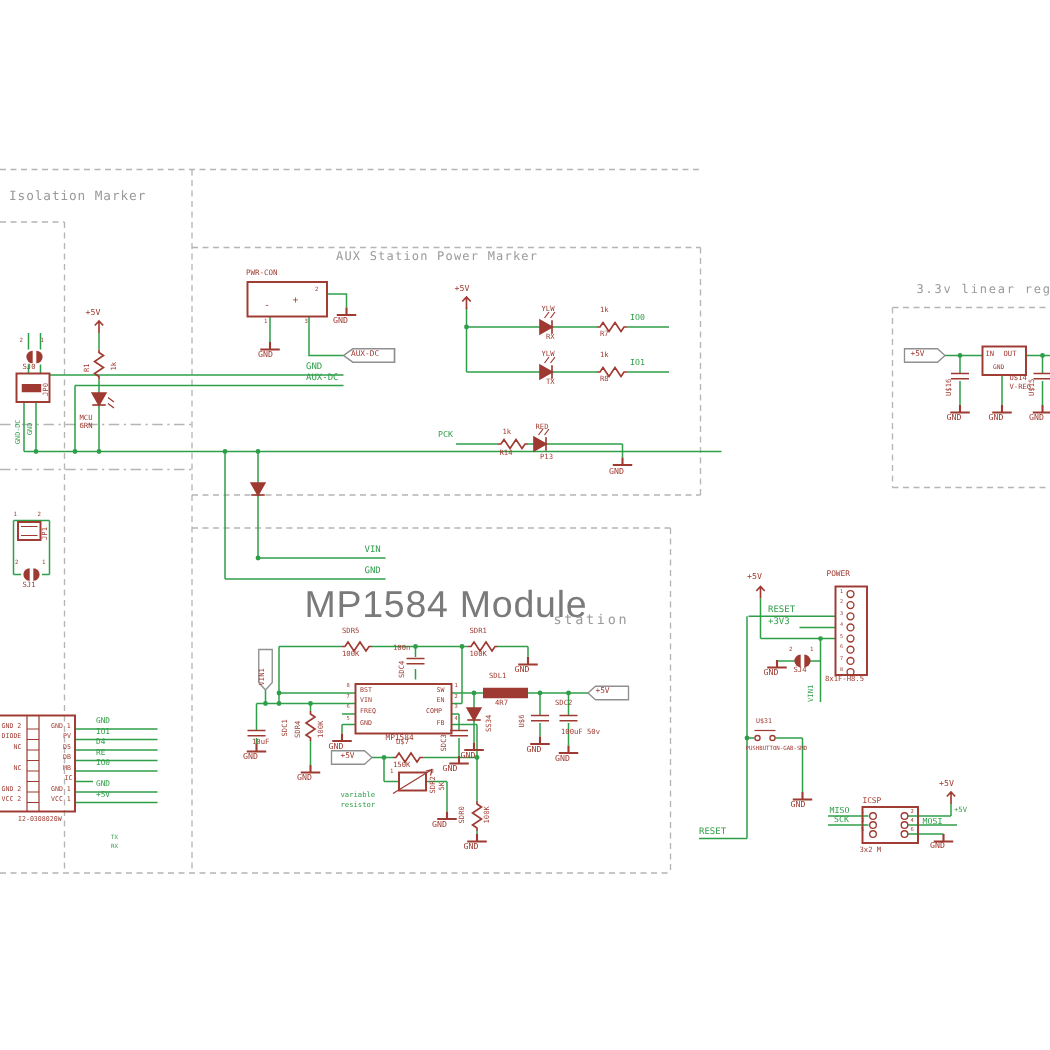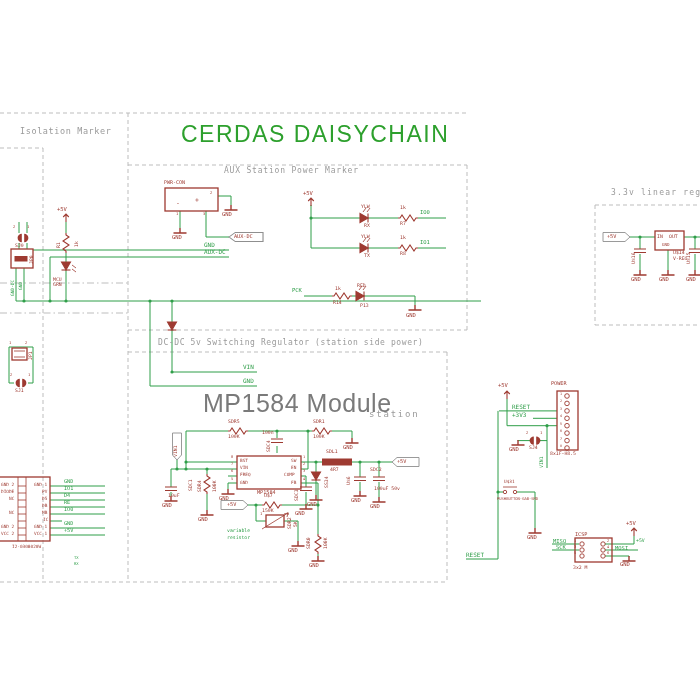--- a/index.html
+++ b/index.html
@@ -1,21 +1,21 @@
 <!DOCTYPE html>
 <html style="--bg: #ffffff; --red: #9e3a31; --green: #2f9e49; --wire: #2f9e49; --tgreen: #2da02d; --gray: #9a9a9a; --dash: #b5b5b5; --modgray: #7a7a7a; --flag: #8f8f8f;"><head>
 <meta charset="utf-8">
 <style>
   html,body{margin:0;padding:0;background:#fff;}
   #stage{position:relative;width:700px;height:700px;background:var(--bg,#fff);overflow:hidden;
          font-family:"DejaVu Sans Mono",monospace;}
   #schem{position:absolute;left:0;top:0;}
   .hd{position:absolute;line-height:1;white-space:pre;}
   #t-main{left:181px;top:123px;font-size:23px;color:var(--tgreen);letter-spacing:1.5px;font-family:"Liberation Sans",sans-serif;}
-  #t-iso{left:20px;top:127px;font-size:8.5px;color:var(--gray);letter-spacing:0.6px;}
+  #t-iso{left:6px;top:127px;font-size:8.5px;color:var(--gray);letter-spacing:0.6px;}
   #t-aux{left:224px;top:167px;font-size:8px;color:var(--gray);letter-spacing:0.8px;}
   #t-lin{left:611px;top:189px;font-size:8px;color:var(--gray);letter-spacing:1.2px;}
   #t-dc{left:158px;top:339px;font-size:8px;color:var(--gray);letter-spacing:0.6px;}
   #t-mod{left:203px;top:391px;font-size:25px;color:var(--modgray);letter-spacing:0.5px;font-family:"Liberation Sans",sans-serif;}
   #t-opt{left:369px;top:410px;font-size:9px;color:var(--gray);letter-spacing:1.8px;}
   .lb{position:absolute;line-height:1;white-space:pre;}
   .lb.r{color:var(--red);} .lb.g{color:var(--green);}
   .lb.v{transform:rotate(-90deg);transform-origin:0 0;}
   svg .wire{stroke:var(--wire);fill:none;stroke-width:1;}
   svg .cr{color:var(--red);stroke-width:1.1;}
@@ -242,24 +242,22 @@
       <g transform="translate(630,237) scale(-1,1)">
           <use href="#flagL"></use>
         </g>
       <g transform="translate(177,460) rotate(-90)">
           <use href="#flagL"></use>
         </g>
     </g>
   </svg>
 
   <div class="hd" id="t-iso">Isolation Marker</div>
-  <div class="hd" id="t-main">CERDAS DAISYCHAIN</div>
   <div class="hd" id="t-aux">AUX Station Power Marker</div>
   <div class="hd" id="t-lin">3.3v linear regulator</div>
-  <div class="hd" id="t-dc">DC-DC 5v Switching Regulator (station side power)</div>
   <div class="hd" id="t-mod">MP1584 Module</div>
   <div class="hd" id="t-opt">station</div>
 
   <div id="labels">
       <span class="lb r" style="left: 164px; top: 180px; font-size: 5px;">PWR-CON</span>
       <span class="lb r" style="left: 176px; top: 200px; font-size: 6.5px;">-</span>
       <span class="lb r" style="left: 195px; top: 197px; font-size: 6.5px;">+</span>
       <span class="lb r" style="left: 210px; top: 191px; font-size: 3.8px;">2</span>
       <span class="lb r" style="left: 176px; top: 212px; font-size: 3.8px;">1</span>
       <span class="lb r" style="left: 203px; top: 212px; font-size: 3.8px;">3</span>

